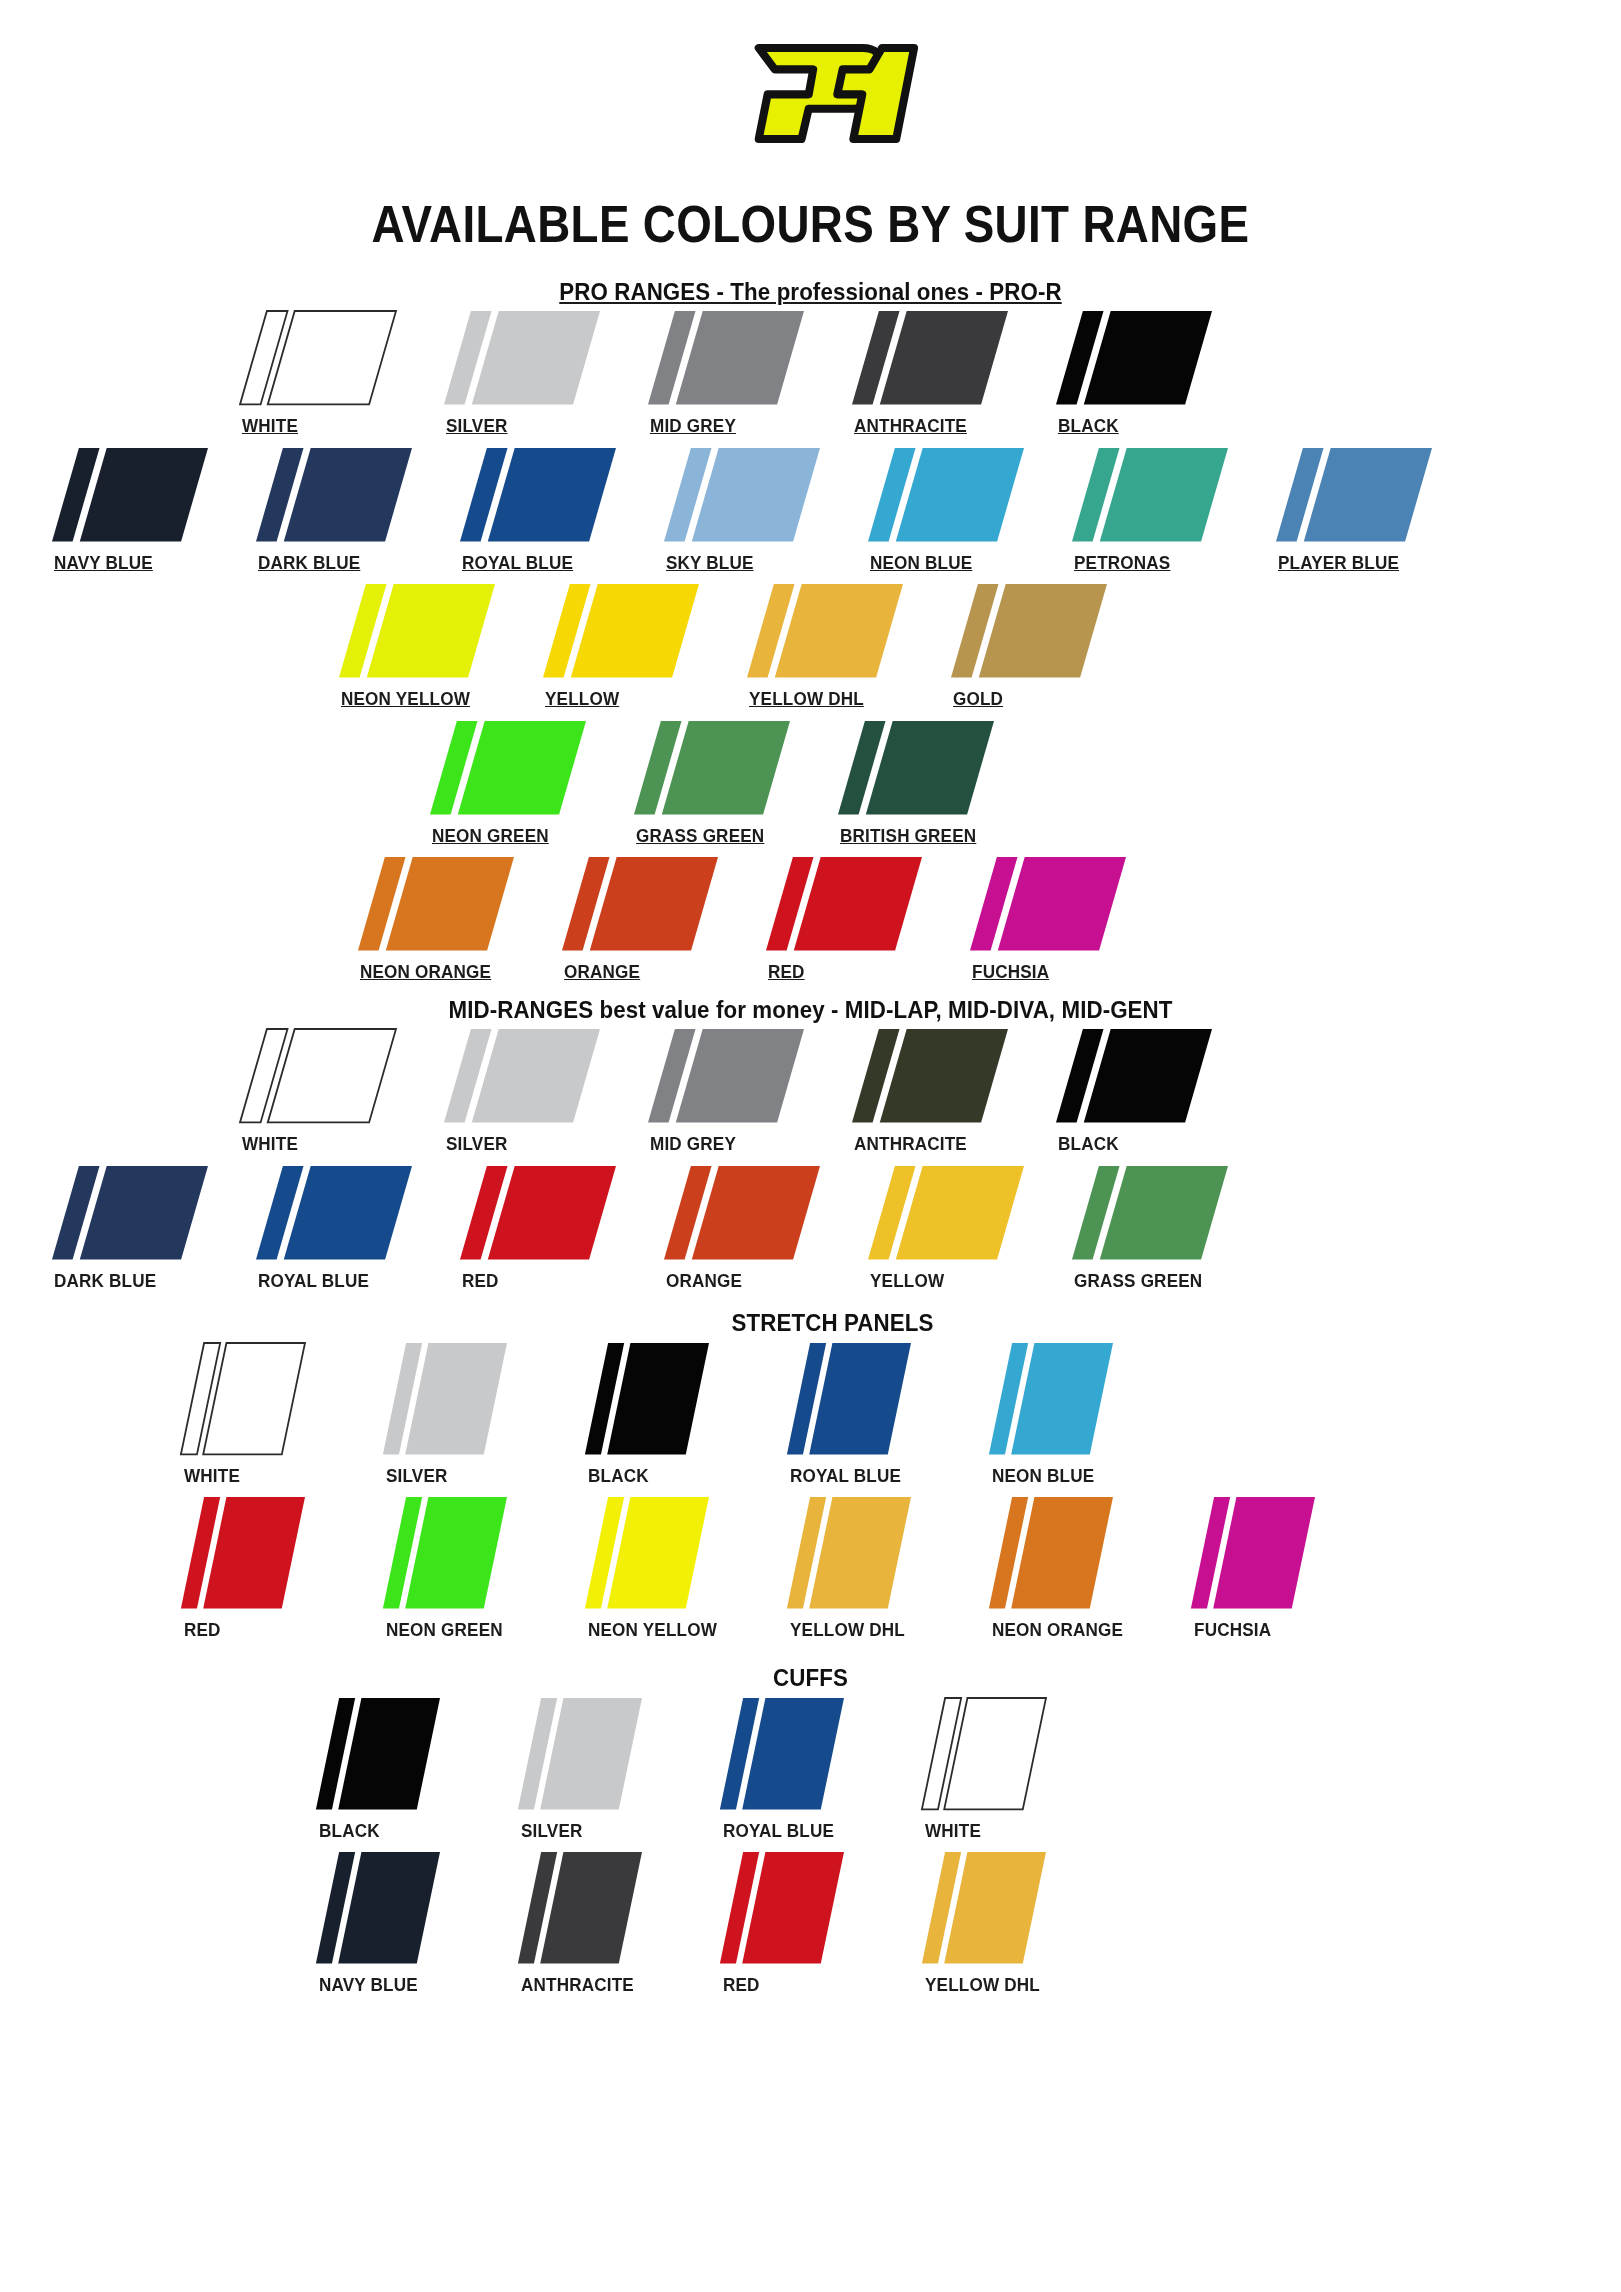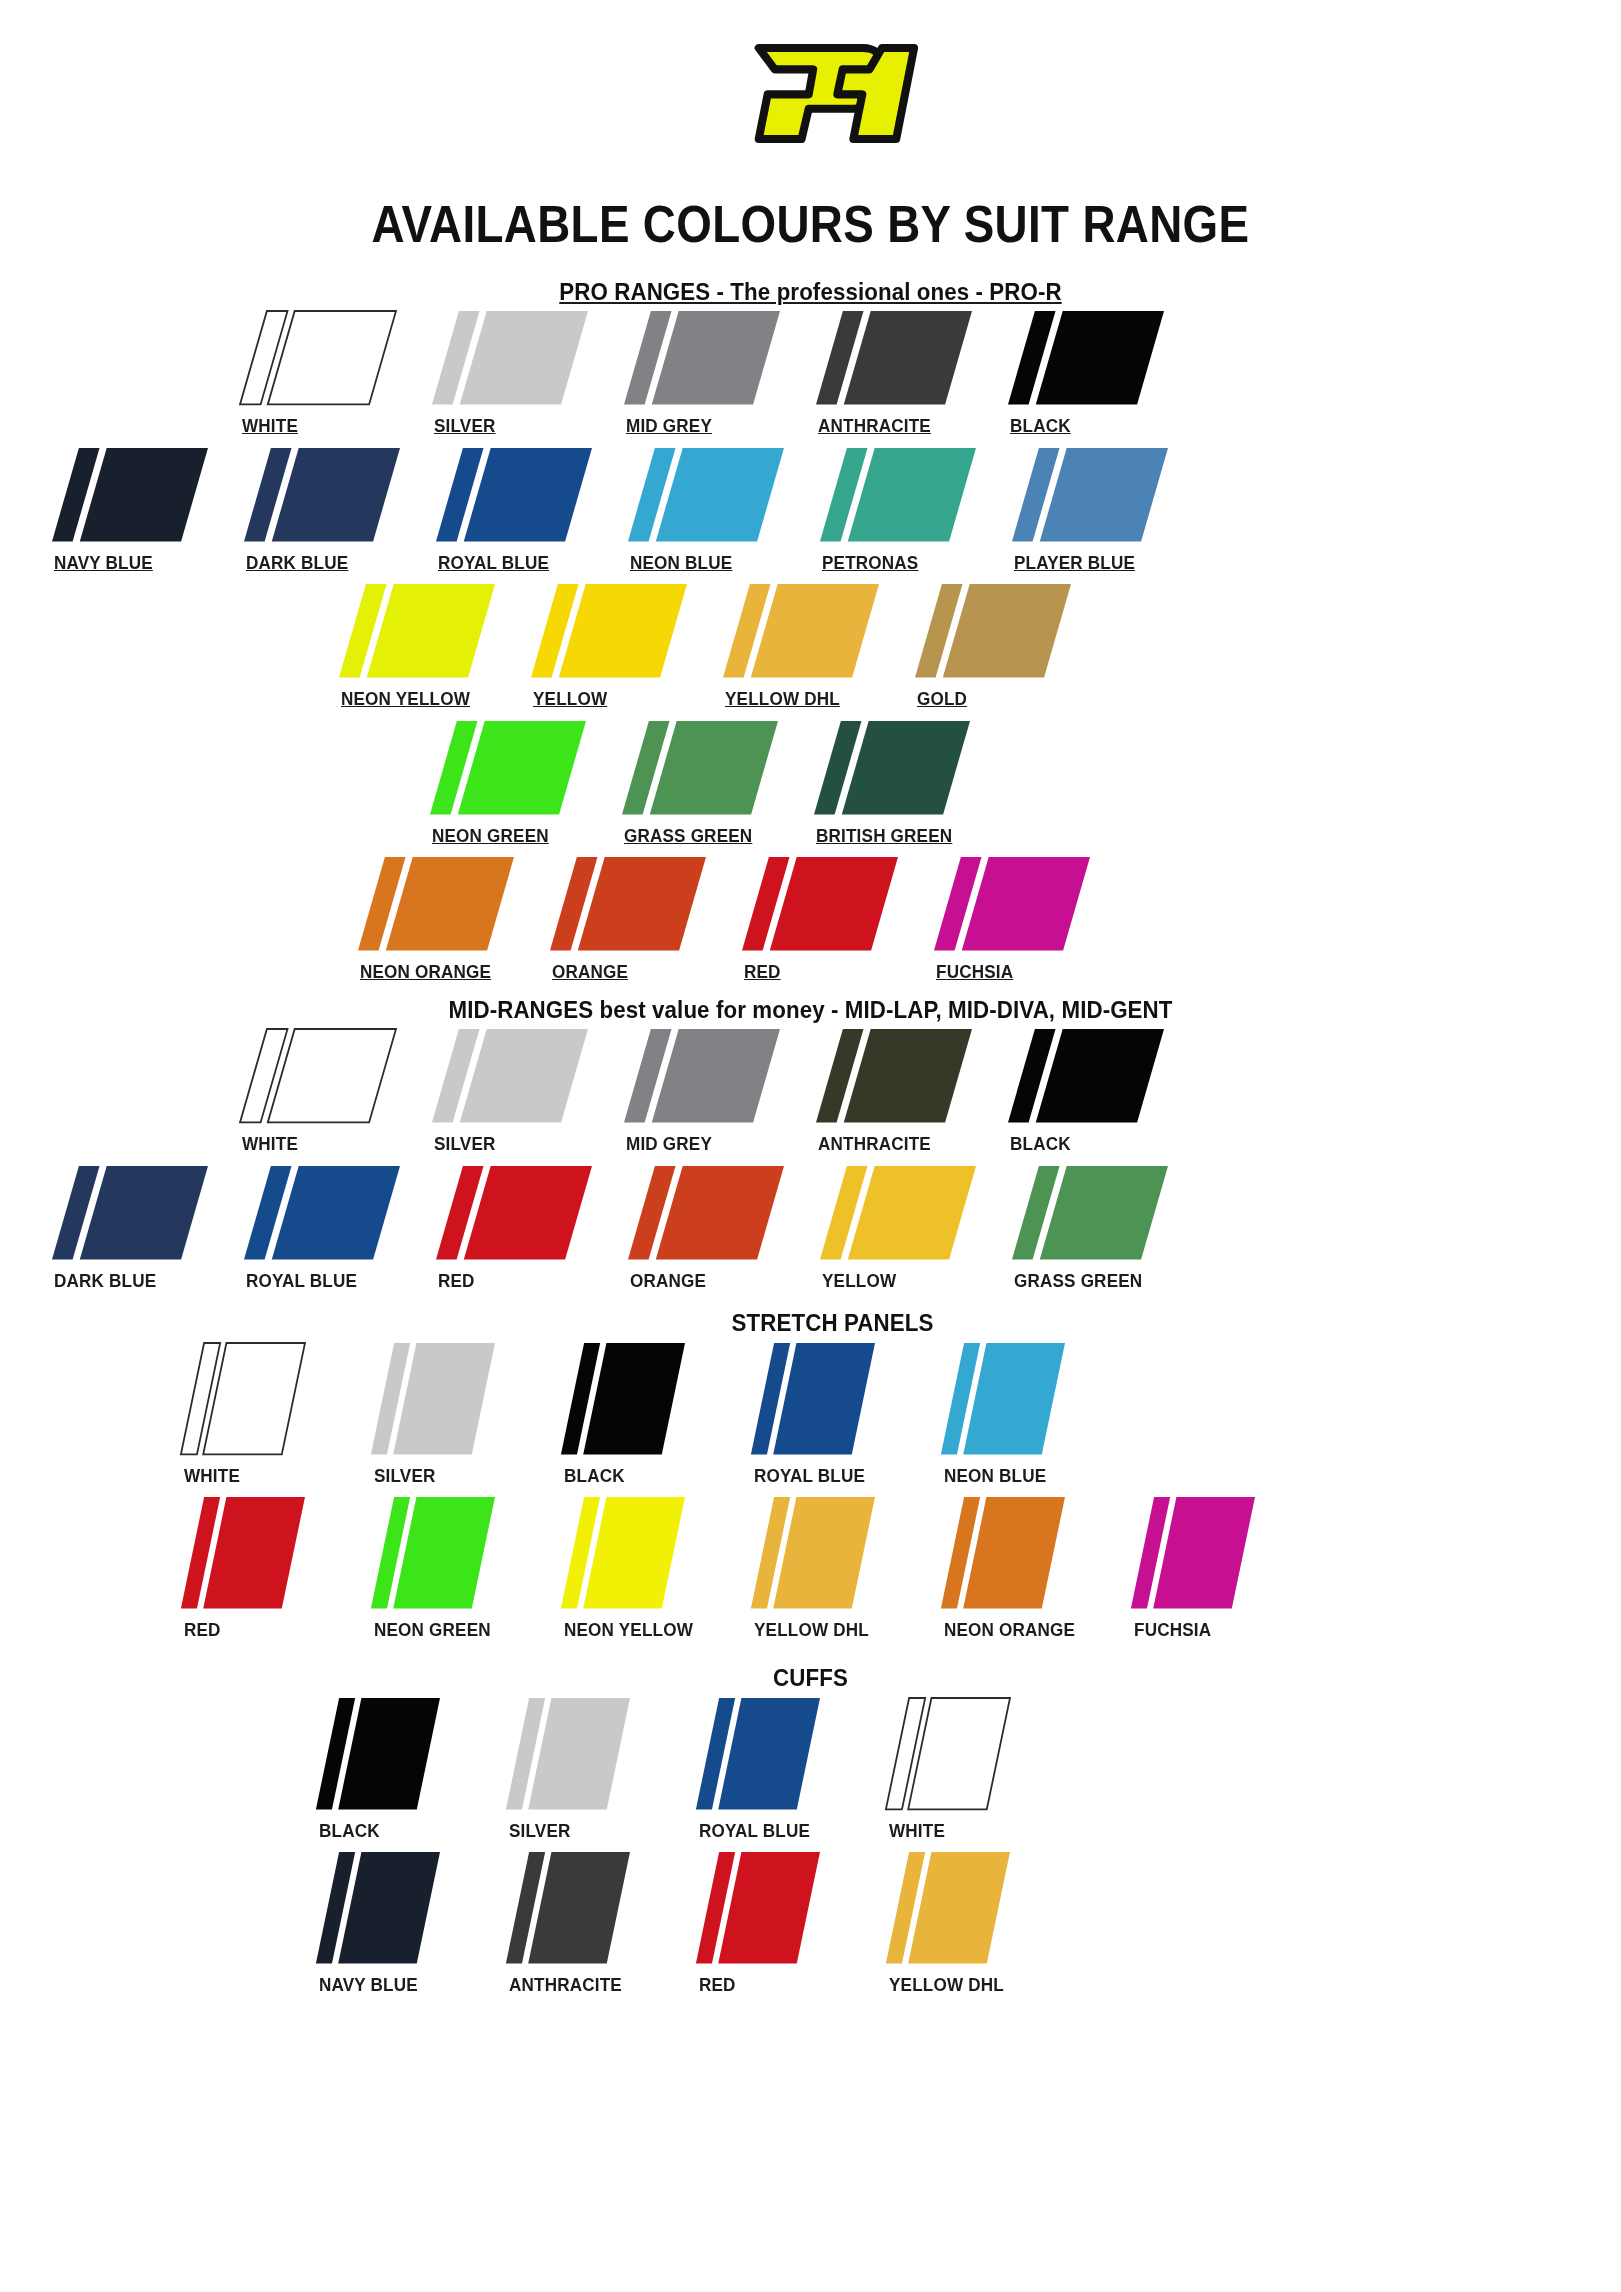--- a/index.html
+++ b/index.html
@@ -56,21 +56,21 @@
   .sec-mid     { margin-top: 14.3px; }
   .sec-stretch { margin-top: 19.7px; padding-left: 44px; }
   .sec-cuffs   { margin-top: 25px; }
 
   .rows { width: 100%; }
 
   .row {
     display: flex;
     justify-content: center;
     align-items: flex-end;
-    gap: 4px;
+    gap: 16px;
   }
 
   
   .cell {
     display: flex;
     flex-direction: column;
     align-items: flex-start;
   }
 
   .swatch {
@@ -201,20 +201,29 @@
               <svg viewBox="0 0 174 108" preserveAspectRatio="none">
                 <path d="M 30 0 L 53 0 L 23 104 L 0 104 Z" fill="#154a8c"></path>
                 <path d="M 61 0 L 174 0 L 144 104 L 31 104 Z" fill="#154a8c"></path>
               </svg>
             </span>
             <div class="cell-label">ROYAL BLUE</div>
           </div>
           <div class="cell">
             <span class="swatch">
               <svg viewBox="0 0 174 108" preserveAspectRatio="none">
+                <path d="M 30 0 L 53 0 L 23 104 L 0 104 Z" fill="#8bb4d9"></path>
+                <path d="M 61 0 L 174 0 L 144 104 L 31 104 Z" fill="#8bb4d9"></path>
+              </svg>
+            </span>
+            <div class="cell-label">SKY BLUE</div>
+          </div>
+          <div class="cell">
+            <span class="swatch">
+              <svg viewBox="0 0 174 108" preserveAspectRatio="none">
                 <path d="M 30 0 L 53 0 L 23 104 L 0 104 Z" fill="#35a8d2"></path>
                 <path d="M 61 0 L 174 0 L 144 104 L 31 104 Z" fill="#35a8d2"></path>
               </svg>
             </span>
             <div class="cell-label">NEON BLUE</div>
           </div>
           <div class="cell">
             <span class="swatch">
               <svg viewBox="0 0 174 108" preserveAspectRatio="none">
                 <path d="M 30 0 L 53 0 L 23 104 L 0 104 Z" fill="#37a68f"></path>

